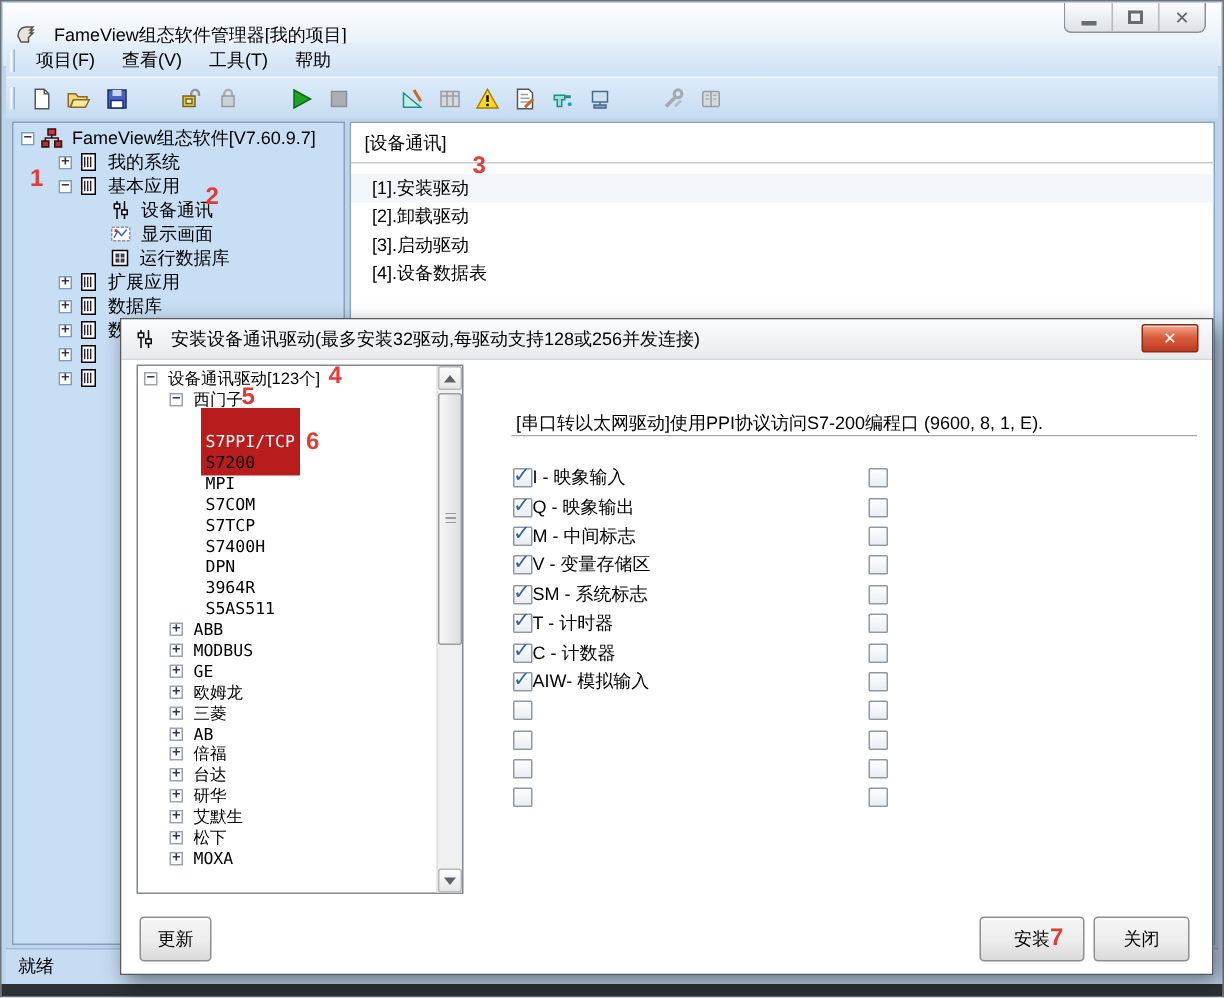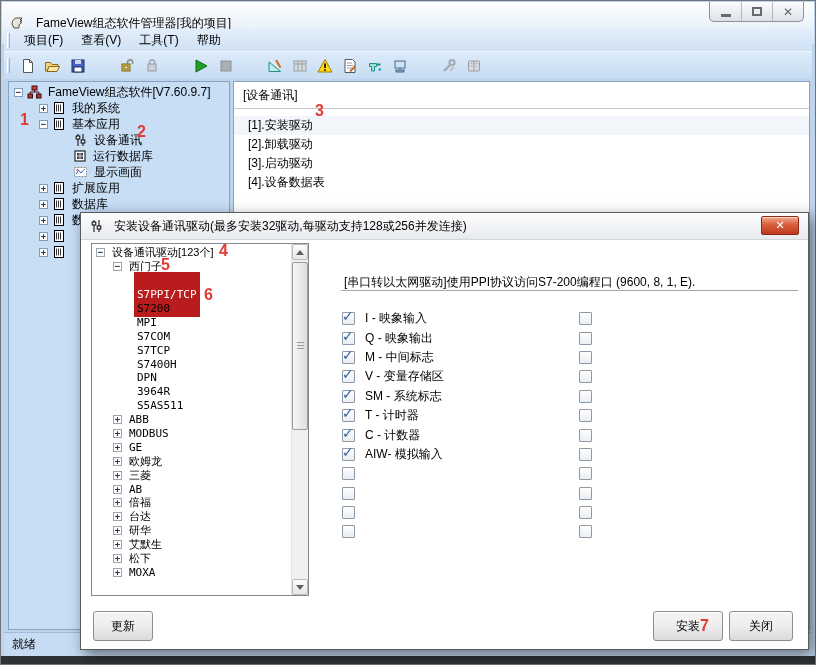--- a/index.html
+++ b/index.html
@@ -119,30 +119,30 @@
   .sb-grip { position:absolute; left:4px; top:50%; margin-top:-4px; width:7px; height:8px;
     background:repeating-linear-gradient(#9c9c9c 0 1px, transparent 1px 3px); }
 
   .dlg-desc { position:absolute; left:263px; top:34px; white-space:nowrap; }
   .dlg-hr { position:absolute; left:260px; right:10px; top:50px; height:2px; border-top:1px solid #a6a6a6; border-bottom:1px solid #fff; }
 
   .regs { position:absolute; left:261px; top:69px; width:330px; }
   .reg-row { height:19.4px; display:flex; align-items:center; position:relative; }
   .cb { width:13px; height:13px; border:1px solid #8e99a3; background:linear-gradient(#fefefe,#e9eef3); position:relative; flex:none; border-radius:1px; }
   .cb .mark { position:absolute; left:-1px; top:-5px; color:#3163a5; font-size:14px; font-weight:bold; }
-  .reg-label { margin-left:10px; }
+  .reg-label { margin-left:0; }
   .cb2 { position:absolute; left:237px; }
 
   .btn {
     position:absolute; height:30px; border:1px solid #8e8e8e; border-radius:3px;
     background:linear-gradient(#f5f5f5,#eeeeee 50%,#dadada);
     display:flex; align-items:center; justify-content:center;
     box-shadow:inset 0 1px 0 #fff;
   }
-  .btn-update { left:12px; top:371px; width:60px; }
+  .btn-update { left:12px; top:371px; width:48px; }
   .btn-install { left:572px; top:371px; width:70px; }
   .btn-close { left:648px; top:371px; width:64px; }
 
   .ann { position:absolute; z-index:99; color:#e23b34; font-weight:bold; font-size:16px; line-height:1; }
 </style>
 </head>
 <body>
 
 <div class="win">
 
@@ -307,34 +307,34 @@
       </div>
       <div class="tree-row t2">
         <svg class="ticon" width="15" height="14" viewBox="0 0 15 14">
             <path d="M5 1v12M10 1v12" stroke="#000"></path>
             <rect x="3.2" y="3" width="3.6" height="3" fill="#fff" stroke="#000"></rect>
             <rect x="8.2" y="7" width="3.6" height="3" fill="#fff" stroke="#000"></rect>
           </svg>
         <span class="lbl">设备通讯</span>
       </div>
       <div class="tree-row t2">
-        <svg class="ticon" width="14" height="14" viewBox="0 0 14 14">
-            <rect x="2" y="2" width="10" height="10" fill="#fff" stroke="#000"></rect>
-            <rect x="4" y="4" width="6" height="6" fill="#3a3f55"></rect>
-            <path d="M4 7h6M7 4v6" stroke="#fff" stroke-width=".8"></path>
-          </svg>
-        <span class="lbl">运行数据库</span>
-      </div>
-      <div class="tree-row t2">
         <svg class="ticon" width="15" height="14" viewBox="0 0 15 14">
             <rect x="1.5" y="2.5" width="12" height="9" fill="#fff" stroke="#8a9096" stroke-dasharray="2 1"></rect>
             <polyline points="3,9.5 5.5,5 8,8 11.5,4" fill="none" stroke="#3366cc"></polyline>
             <path d="M3.5 4l1.5 1.5M5 4L3.5 5.5" stroke="#cc2222" stroke-width=".8"></path>
           </svg>
         <span class="lbl">显示画面</span>
+      </div>
+      <div class="tree-row t2">
+        <svg class="ticon" width="14" height="14" viewBox="0 0 14 14">
+            <rect x="2" y="2" width="10" height="10" fill="#fff" stroke="#000"></rect>
+            <rect x="4" y="4" width="6" height="6" fill="#3a3f55"></rect>
+            <path d="M4 7h6M7 4v6" stroke="#fff" stroke-width=".8"></path>
+          </svg>
+        <span class="lbl">运行数据库</span>
       </div>
       <div class="tree-row t1">
         <span class="exp">+</span>
         <svg class="ticon" width="14" height="14" viewBox="0 0 14 14">
             <rect x="2.5" y="1.5" width="9" height="11" fill="#fff" stroke="#000"></rect>
             <path d="M4.5 3.5v7M6.5 3.5v7M8.5 3.5v7" stroke="#000" stroke-width=".8"></path>
           </svg>
         <span class="lbl">扩展应用</span>
       </div>
       <div class="tree-row t1">

